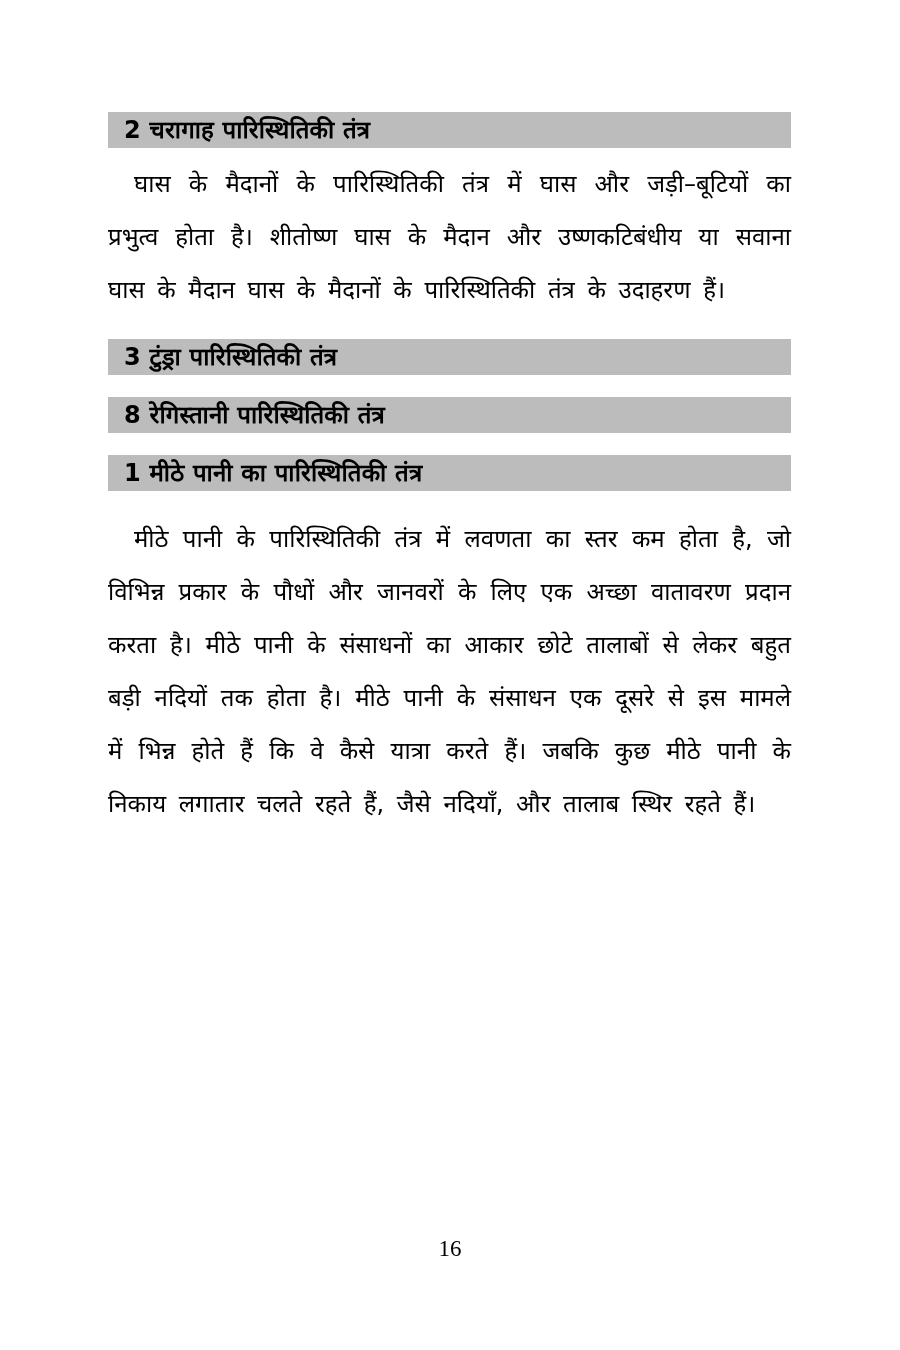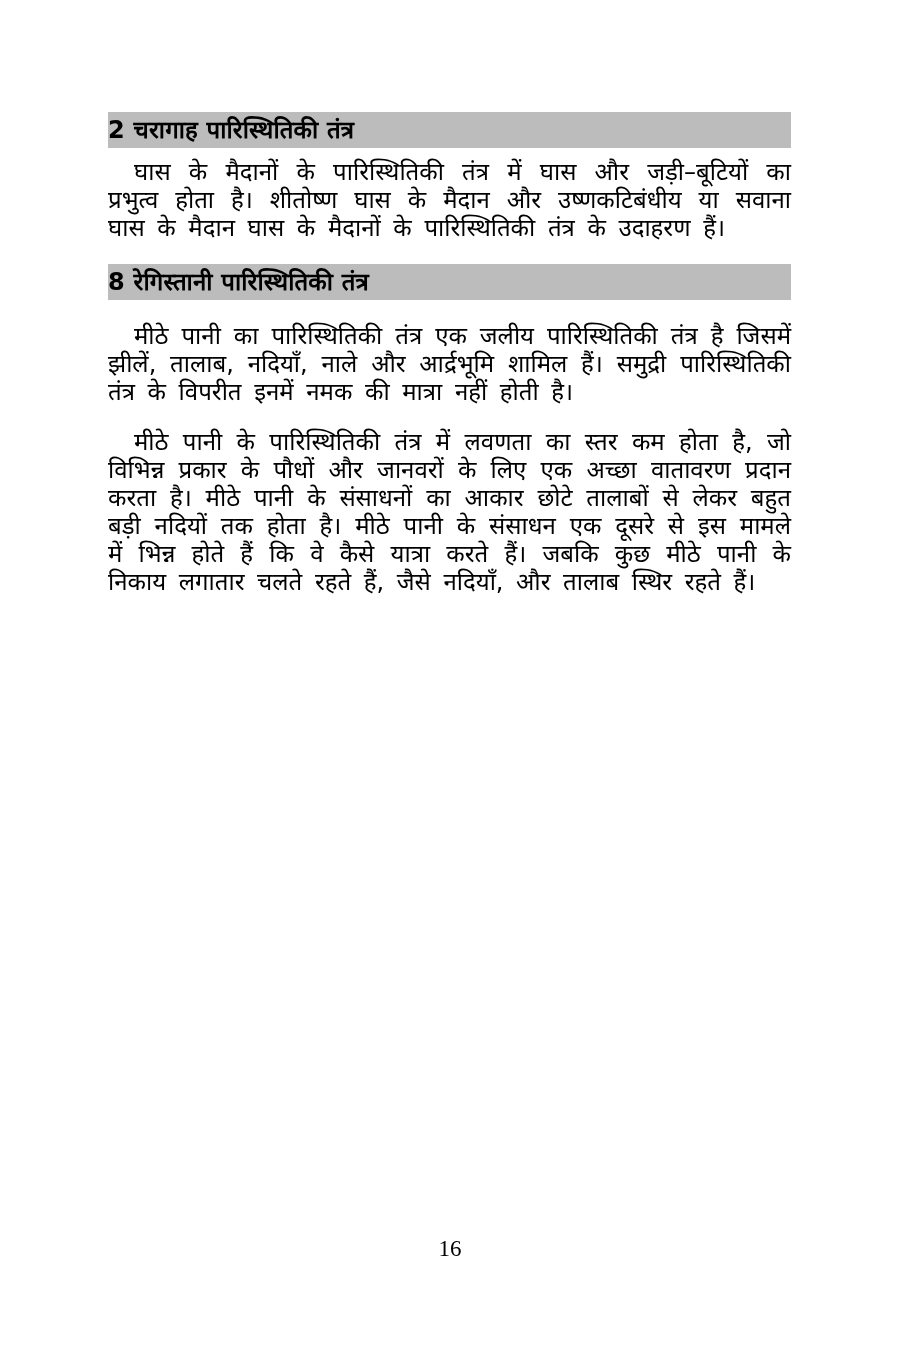--- a/index.html
+++ b/index.html
@@ -22,27 +22,27 @@
     top: 112px;
     width: 683px;
   }
   .doc-section { margin: 0 0 22px 0; }
   .band {
     margin: 0;
     background: #bcbcbc;
     font-size: 24px;
     font-weight: bold;
     line-height: 26px;
-    padding: 5px 0;
+    padding: 5px 16px;
     letter-spacing: 0.2px;
   }
   .body-para {
     margin: 10px 0 0 0;
     font-size: 24px;
-    line-height: 28px;
+    line-height: 53px;
     text-align: justify;
     text-indent: 26px;
     word-spacing: 5px;
   }
   .page-footer {
     position: absolute;
     left: 0;
     top: 1236px;
     width: 900px;
     text-align: center;
@@ -57,28 +57,29 @@
 
 <div class="page">
   <main class="content">
 
     <section class="doc-section">
       <h2 class="band">2 चरागाह पारिस्थितिकी तंत्र</h2>
       <p class="body-para">घास के मैदानों के पारिस्थितिकी तंत्र में घास और जड़ी–बूटियों का प्रभुत्व होता है। शीतोष्ण घास के मैदान और उष्णकटिबंधीय या सवाना घास के मैदान घास के मैदानों के पारिस्थितिकी तंत्र के उदाहरण हैं।</p>
     </section>
 
     <section class="doc-section">
+      <h2 class="band">3 टुंड्रा पारिस्थितिकी तंत्र</h2>
     </section>
 
     <section class="doc-section">
       <h2 class="band">8 रेगिस्तानी पारिस्थितिकी तंत्र</h2>
     </section>
 
     <section class="doc-section">
-      <p class="body-para">मीठे पानी का पारिस्थितिकी तंत्र एक जलीय पारिस्थितिकी तंत्र है जिसमें झीलें, तालाब, नदियाँ, नाले और आर्द्रभूमि शामिल हैं। समुद्री पारिस्थितिकी तंत्र के विपरीत इनमें नमक की मात्रा नहीं होती है।</p>
+      <h2 class="band">1 मीठे पानी का पारिस्थितिकी तंत्र</h2>
     </section>
 
     <section class="doc-section">
       <p class="body-para">मीठे पानी के पारिस्थितिकी तंत्र में लवणता का स्तर कम होता है, जो विभिन्न प्रकार के पौधों और जानवरों के लिए एक अच्छा वातावरण प्रदान करता है। मीठे पानी के संसाधनों का आकार छोटे तालाबों से लेकर बहुत बड़ी नदियों तक होता है। मीठे पानी के संसाधन एक दूसरे से इस मामले में भिन्न होते हैं कि वे कैसे यात्रा करते हैं। जबकि कुछ मीठे पानी के निकाय लगातार चलते रहते हैं, जैसे नदियाँ, और तालाब स्थिर रहते हैं।</p>
     </section>
 
   </main>
 
   <footer class="page-footer">
     <div class="pageno">16</div>

